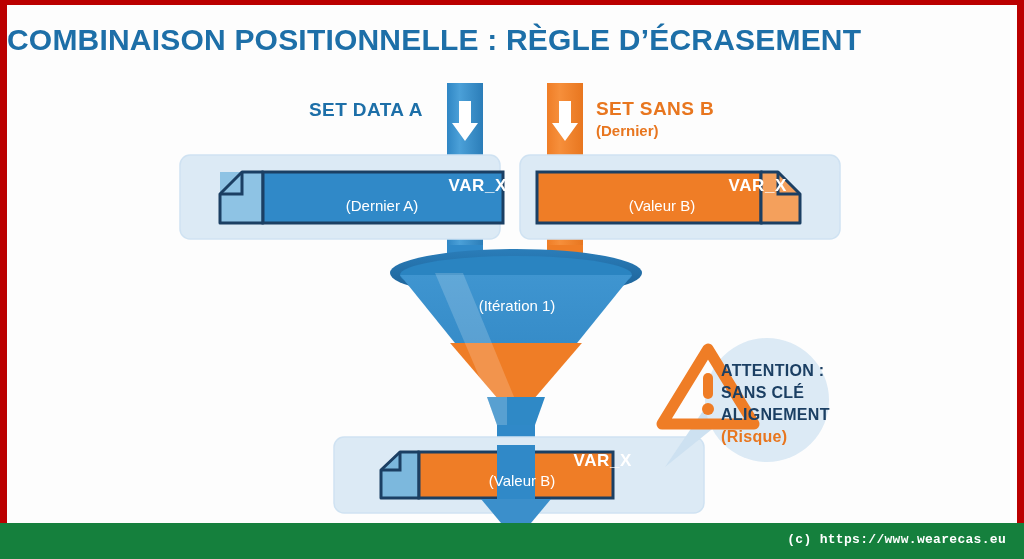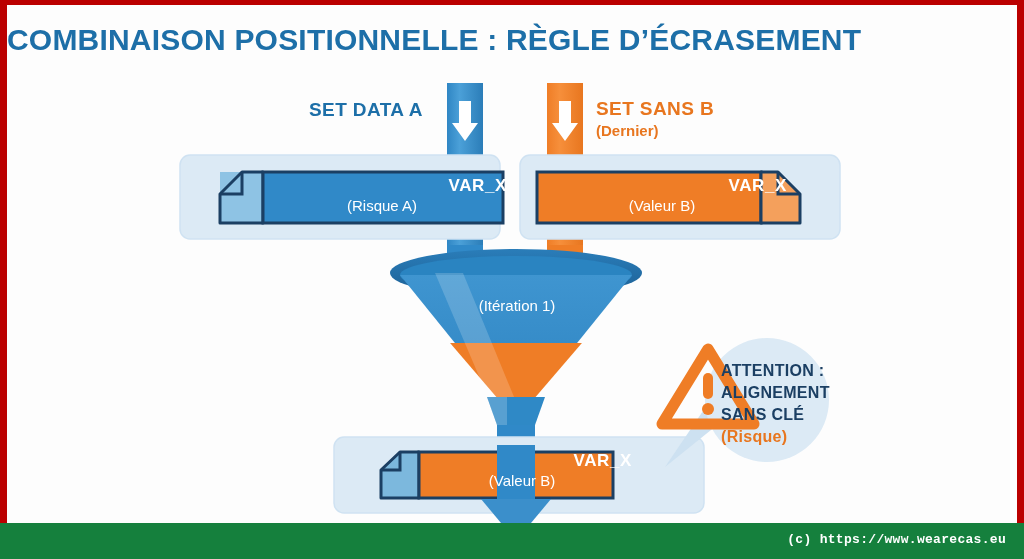--- a/index.html
+++ b/index.html
@@ -251,41 +251,41 @@
         </g>
       </g>
     </svg>
 
     <div class="lbl" id="lbl-a">SET DATA A</div>
     <div class="lbl" id="lbl-b">SET SANS B</div>
     <div class="lbl" id="lbl-b-sub">(Dernier)</div>
 
     <div class="boxtext" id="box-a-text">
       <div class="t1">VAR_X</div>
-      <div class="t2">(Risque A)</div>
+      <div class="t2">(Dernier A)</div>
     </div>
 
     <div class="boxtext" id="box-b-text">
       <div class="t1">VAR_X</div>
       <div class="t2">(Valeur B)</div>
     </div>
 
     <div id="funnel-text">
       <div class="t2">(Itération 1)</div>
     </div>
 
     <div class="boxtext" id="box-c-text">
       <div class="t1">VAR_X</div>
       <div class="t2">(Valeur B)</div>
     </div>
 
     <div id="warn-text">
       <div>ATTENTION :</div>
+      <div>SANS CLÉ</div>
       <div>ALIGNEMENT</div>
-      <div>SANS CLÉ</div>
       <div id="warn-risk">(Risque)</div>
     </div>
 
   </div>
 
   <div id="footer">
     <div id="footer-text">(c) https://www.wearecas.eu</div>
   </div>
 
 </div>

